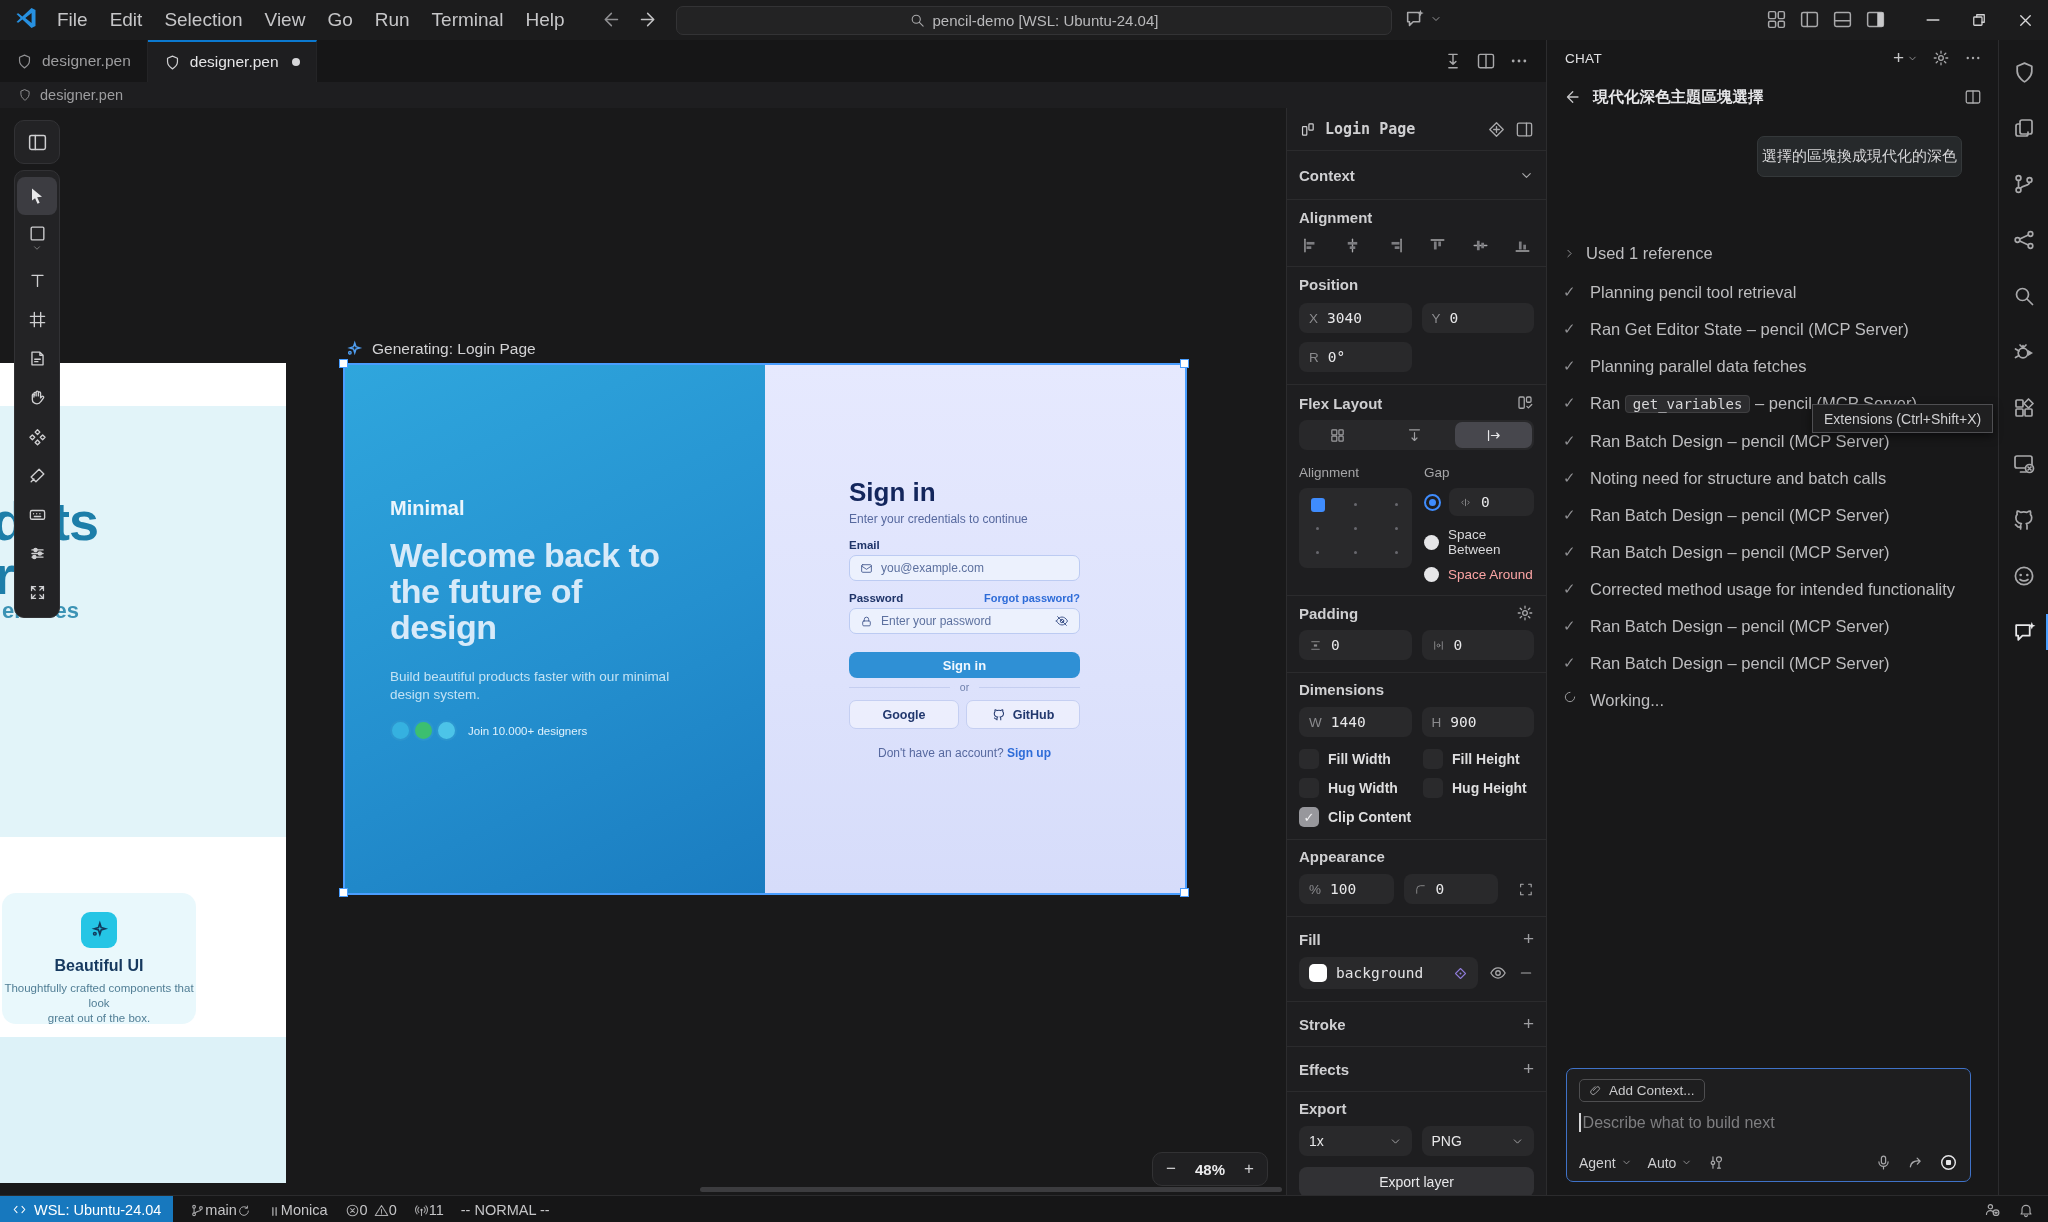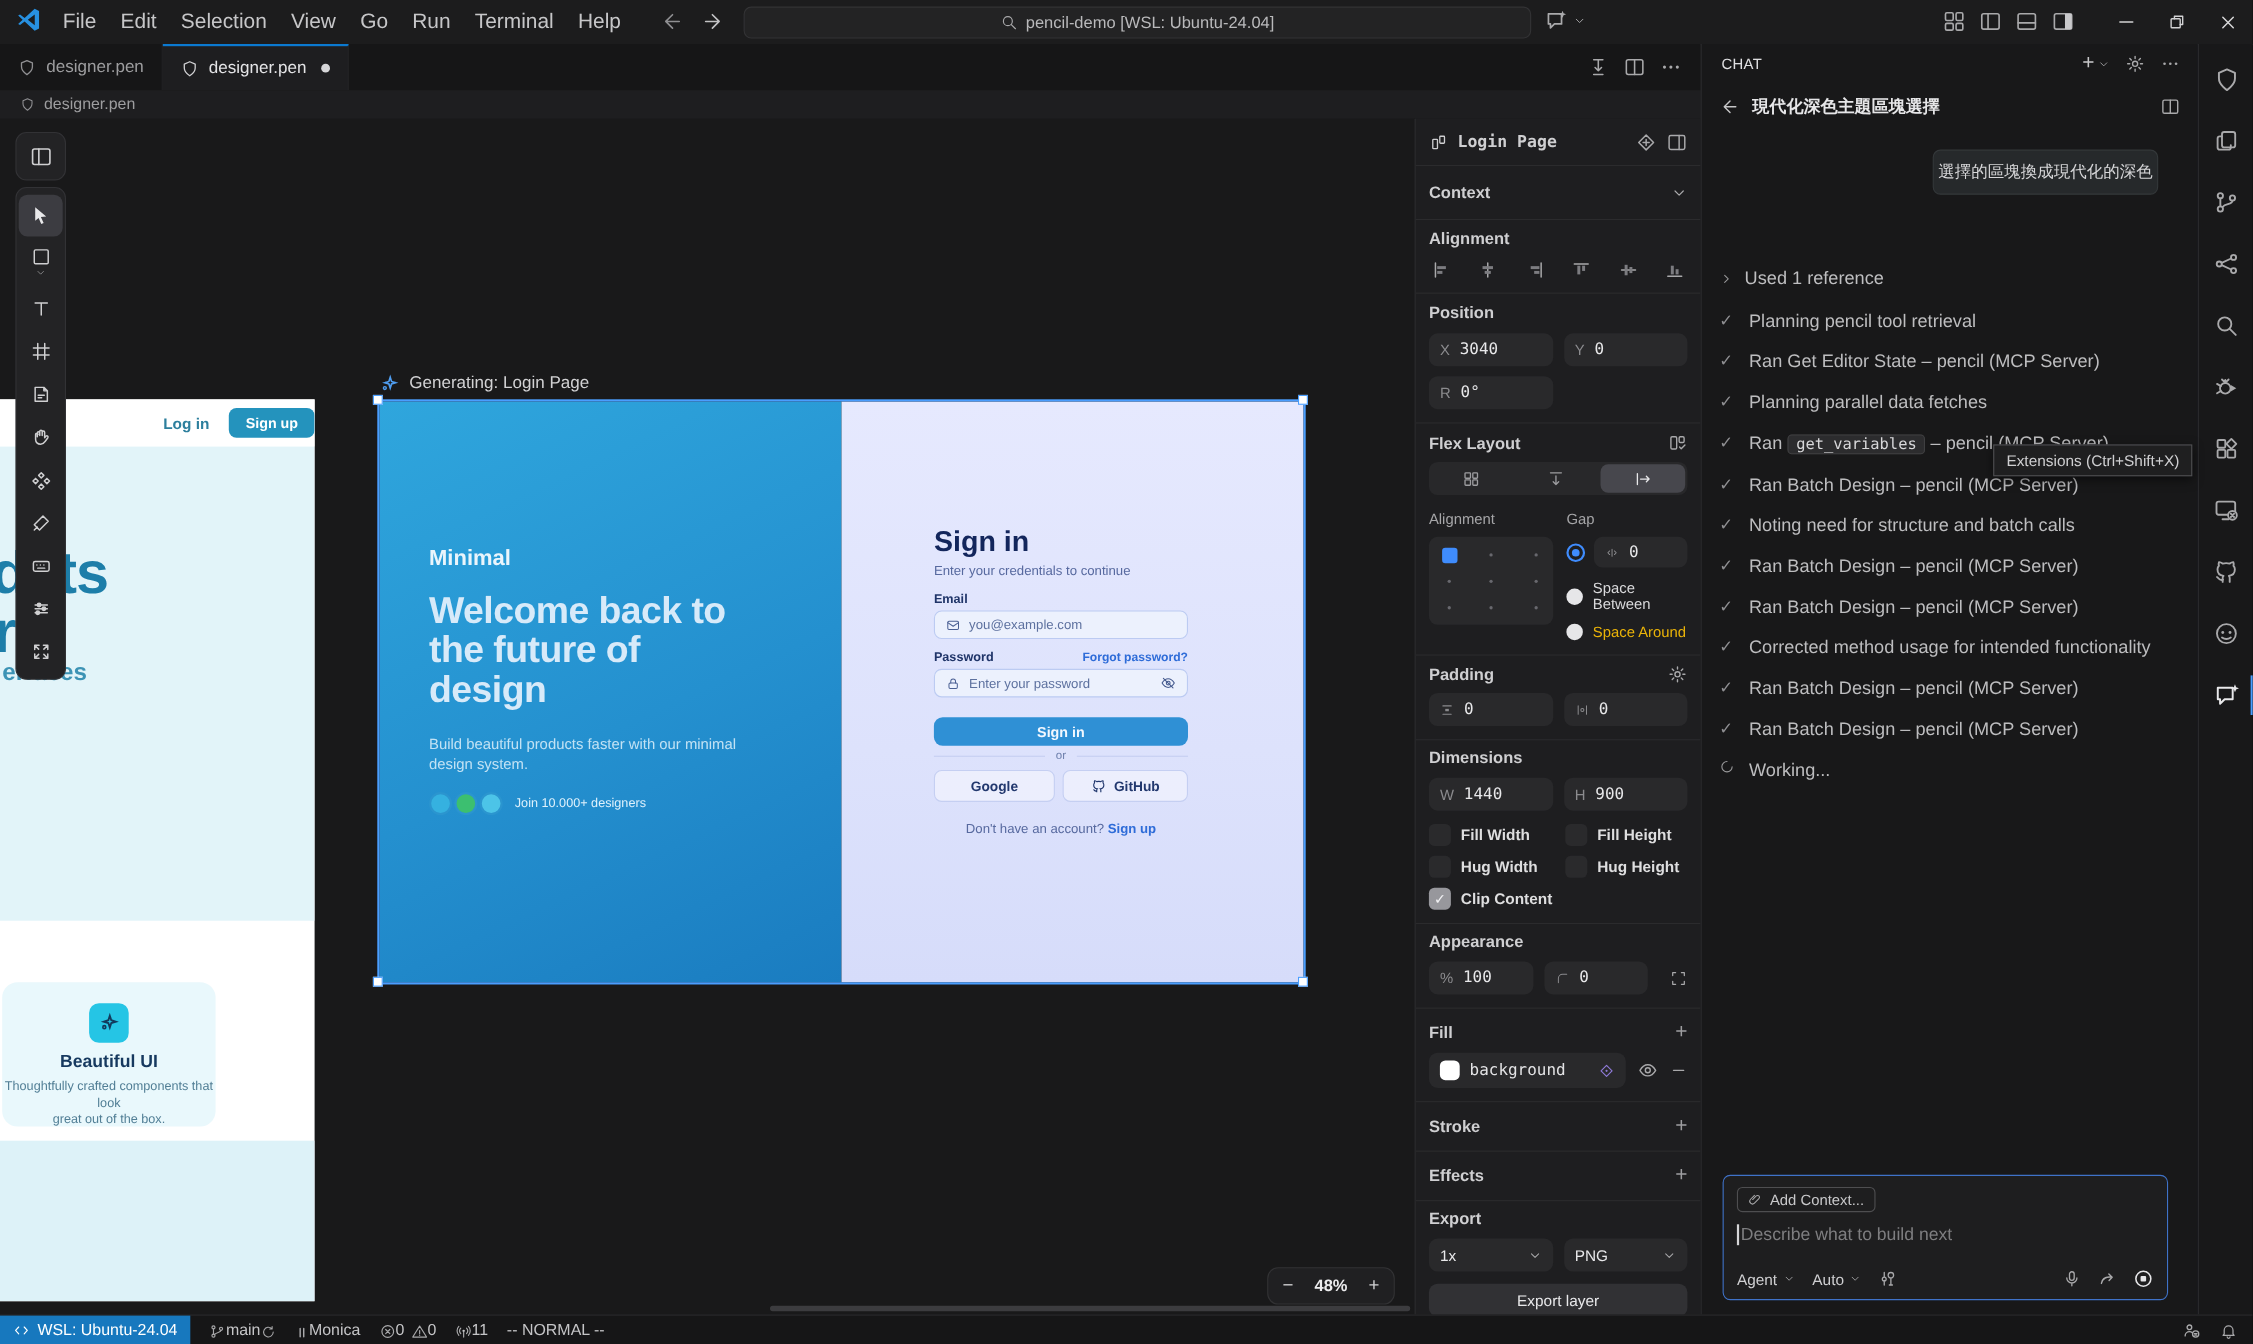--- a/index.html
+++ b/index.html
@@ -198,24 +198,20 @@
   <div id="breadcrumb" class="abs">
     <svg class="ic" width="14" height="14" viewBox="0 0 24 24" style="stroke:#8f8f92">
         <path d="M12 3 L19 6 V11 C19 16.5 12 21 12 21 C12 21 5 16.5 5 11 V6 Z"></path>
       </svg>
     <span>designer.pen</span>
   </div>
 
   <div id="canvas" class="abs">
 
     <div id="bgframe" class="abs">
-      <div class="abs f" style="left:0;top:0;width:286px;height:43px;background:#fff;justify-content:flex-end;gap:18px;padding-right:70px">
-        <span style="font-size:14px;font-weight:600;color:#2d7f9d">Log in</span>
-        <span class="f" style="height:27px;padding:0 15px;background:#2493bd;border-radius:7px;color:#fff;font-size:13px;font-weight:700">Sign up</span>
-      </div>
       <div class="abs" style="left:0;top:43px;width:286px;height:431px;background:#e2f4f9">
         <span class="bigfrag" style="left:-8px;top:84px">d</span>
         <span class="bigfrag" style="left:52px;top:84px">ts</span>
         <span class="bigfrag" style="left:-6px;top:138px">r</span>
         <span class="bigfrag" style="left:2px;top:192px;font-size:22px;color:#3c93b5;letter-spacing:0">erfaces</span>
       </div>
       <div class="abs" style="left:2px;top:530px;width:194px;height:131px;background:#e9f8fc;border-radius:14px;text-align:center">
         <div style="width:36px;height:36px;background:#25c5e5;border-radius:9px;margin:19px auto 0;display:flex;align-items:center;justify-content:center">
           <svg width="20" height="20" viewBox="0 0 24 24">
               <path fill="none" stroke="#123a5c" stroke-width="2" d="M13 4 l1.6 5 L19.5 10.5 14.6 12 13 17 11.4 12 6.5 10.5 11.4 9 Z"></path>
@@ -540,21 +536,21 @@
                 </svg>
               <span class="pval">0</span>
             </div>
           </div>
           <div class="prow" style="margin-top:11px;gap:9px">
             <span style="width:15px;height:15px;border-radius:50%;background:#e6e6e8;flex:none"></span>
             <span style="font-size:13.5px;color:#d9d9db">Space Between</span>
           </div>
           <div class="prow" style="margin-top:10px;gap:9px">
             <span style="width:15px;height:15px;border-radius:50%;background:#e6e6e8;flex:none"></span>
-            <span style="font-size:13.5px;color:#eab308">Space Around</span>
+            <span style="font-size:13.5px;color:#fca5a5">Space Around</span>
           </div>
         </div>
       </div>
     </div>
     <div class="pdiv"></div>
 
     <div style="padding:8px 0 12px">
       <div class="prow">
         <span class="plabel">Padding</span>
           <span style="flex:1"></span>

